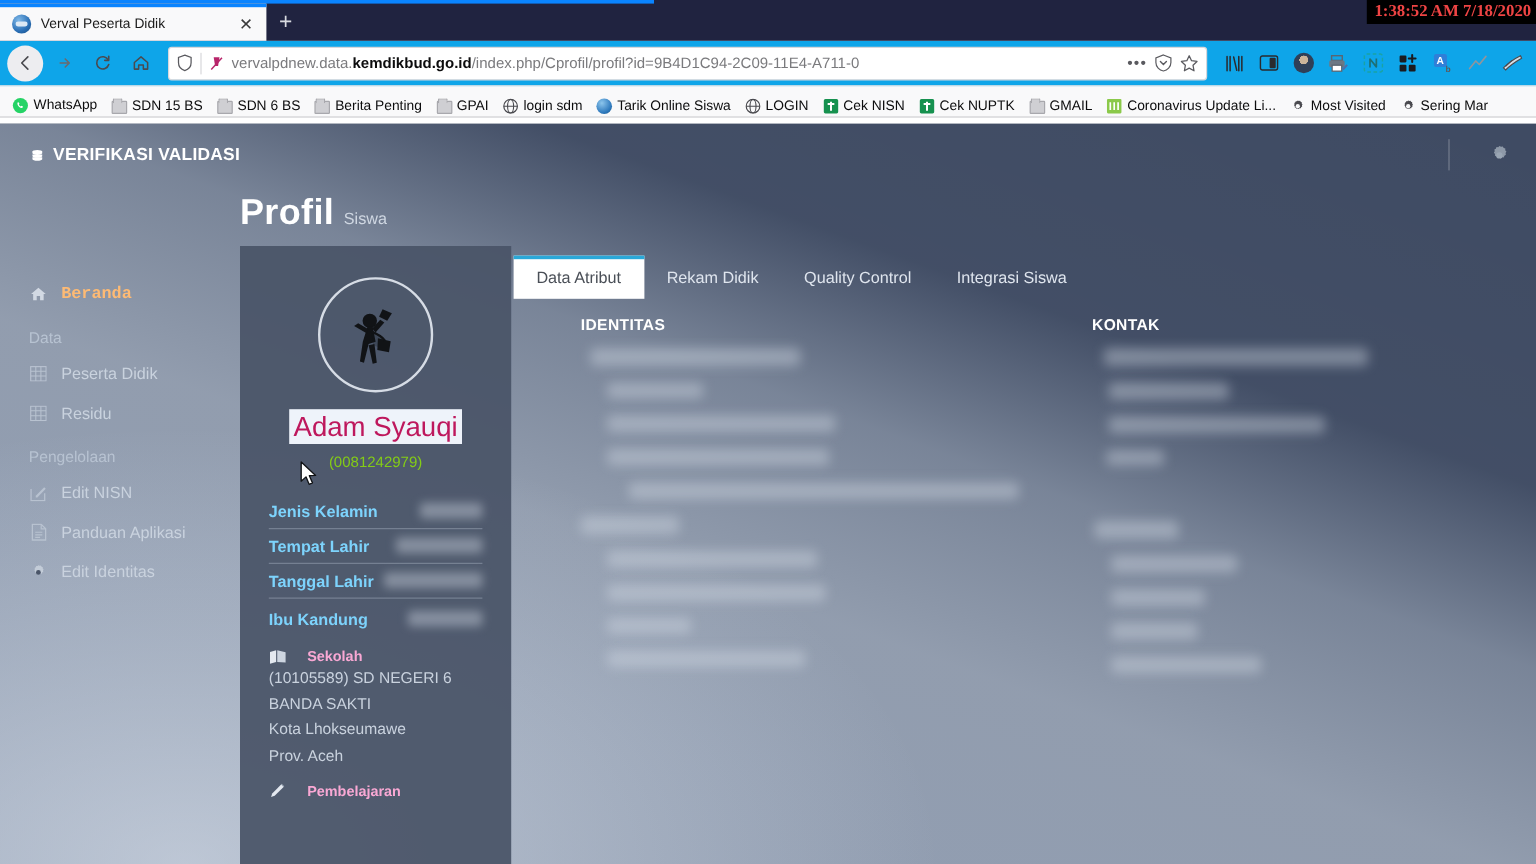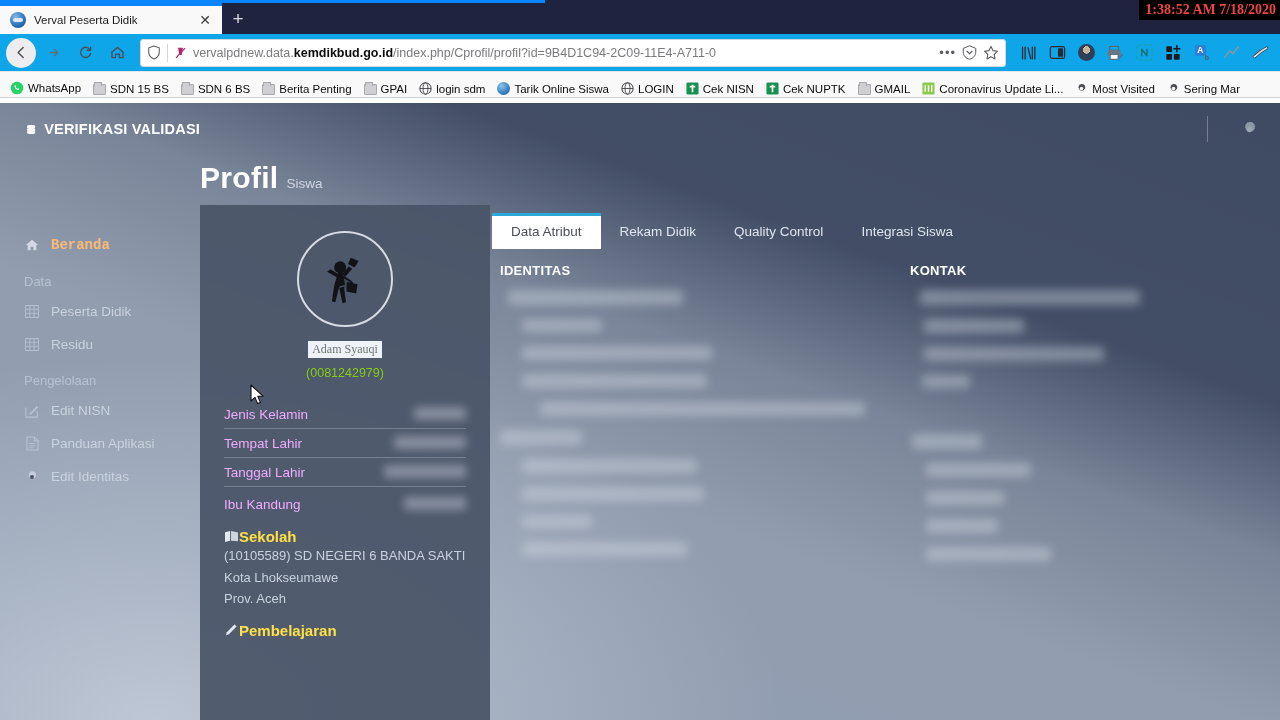--- a/index.html
+++ b/index.html
@@ -133,51 +133,51 @@
     width: 299px; height: 515px; background: rgba(73,84,103,0.93);
     padding: 18px 24px 0 24px; position: relative;
   }
   .avatar-wrap { display:flex; justify-content:center; margin-top: 8px; }
   .avatar {
     width: 96px; height: 96px; border-radius: 50%;
     border: 2px solid #d6dce5; display:flex; align-items:center; justify-content:center;
   }
   .student-name-row { display:flex; justify-content:center; margin-top: 14px; }
   .student-name {
-    font-size: 12px; color: #737373; background: #eef3fa;
-    padding: 1px 4px; white-space: nowrap; font-family: Liberation Serif, serif;
+    font-size: 23px; color: #be185d; background: #eef3fa;
+    padding: 1px 4px; white-space: nowrap;
   }
   .student-id { text-align:center; color:#84cc16; font-size:12.5px; margin-top: 8px; }
 
   .fields { margin-top: 20px; }
   .field-row {
     display:flex; align-items:flex-end; justify-content:space-between;
     border-bottom: 1px solid rgba(190,200,214,0.35); padding: 7px 0 6px 0;
   }
   .field-row.nolines { border-bottom: none; }
-  .field-label { color:#f0abfc; font-size:13.5px; font-weight:normal; }
+  .field-label { color:#7dd3fc; font-size:13.5px; font-weight:bold; }
   .field-value-blur {
     height: 13px; border-radius: 3px; background: rgba(210,218,229,0.42);
     filter: blur(4px); margin-bottom: 2px;
   }
 
-  .sec-title { display:flex; align-items:center; gap:0; color:#fde047; font-size:15px; font-weight:bold; }
+  .sec-title { display:flex; align-items:center; gap:17px; color:#f9a8d4; font-size:12px; font-weight:bold; }
   .sec-line { color:#c9d2de; font-size:13px; line-height: 21.5px; }
 
   
   .data-panel { flex: 1; height: 515px; position: relative; }
   .tabs { display:flex; align-items:flex-end; height: 44px; padding-left: 2px; }
   .tab {
     padding: 11px 19px 10px 19px; font-size: 13.5px; color:#dfe5ee; white-space:nowrap;
   }
   .tab.active {
     background:#ffffff; color:#4a4f57; border-top: 3px solid #2aa8d8;
     padding-top: 8px;
   }
-  .panes { display:flex; padding: 14px 0 0 10px; gap: 0px; }
+  .panes { display:flex; padding: 14px 0 0 10px; gap: 16px; margin-left: 48px; }
   .pane { position: relative; }
   .pane-a { width: 410px; }
   .pane-b { width: 370px; }
   .pane-title { color:#ffffff; font-size:13px; font-weight:bold; letter-spacing:0.3px; margin-bottom: 12px; }
   .blur-line { border-radius: 4px; background: rgba(214,222,233,0.40); filter: blur(5px); margin-bottom: 14px; }
 </style>
 </head>
 <body>
 
 <div class="browser">

